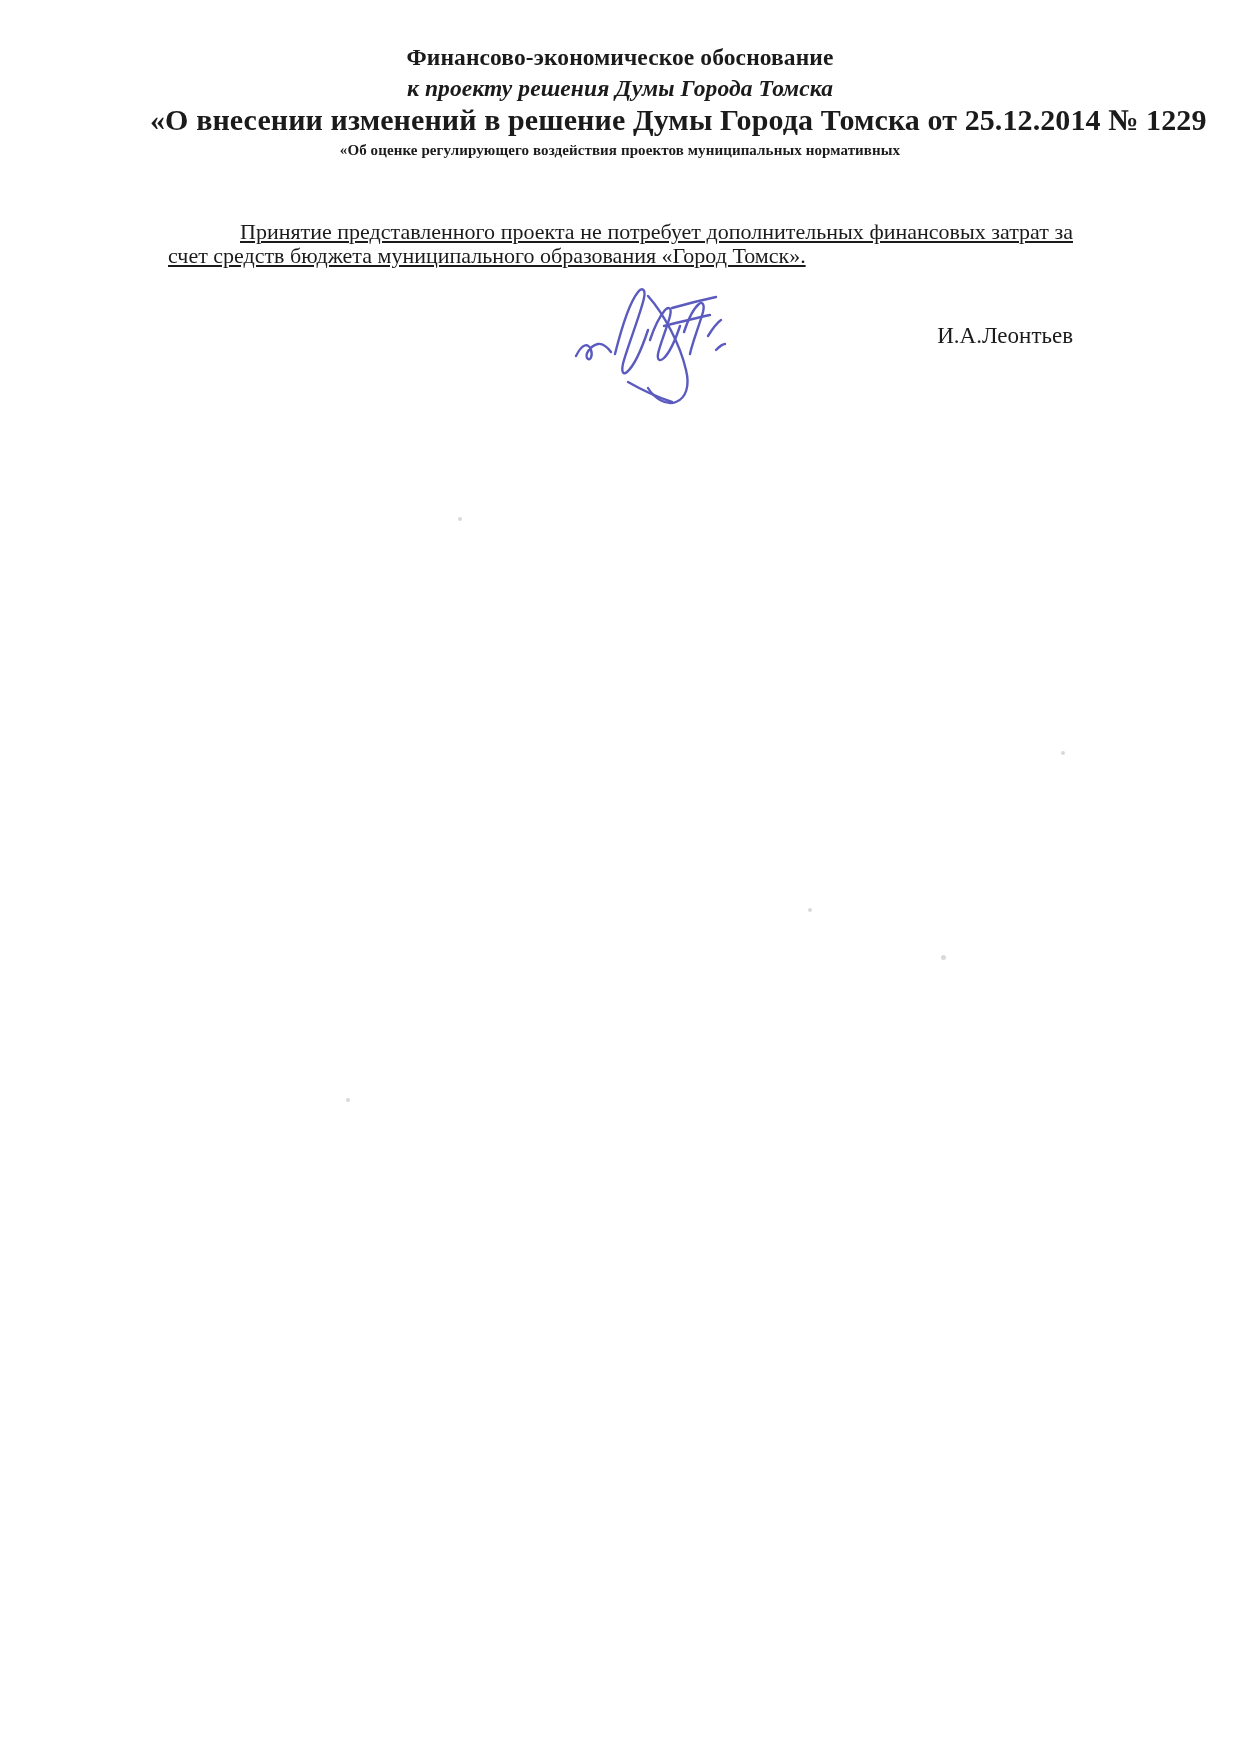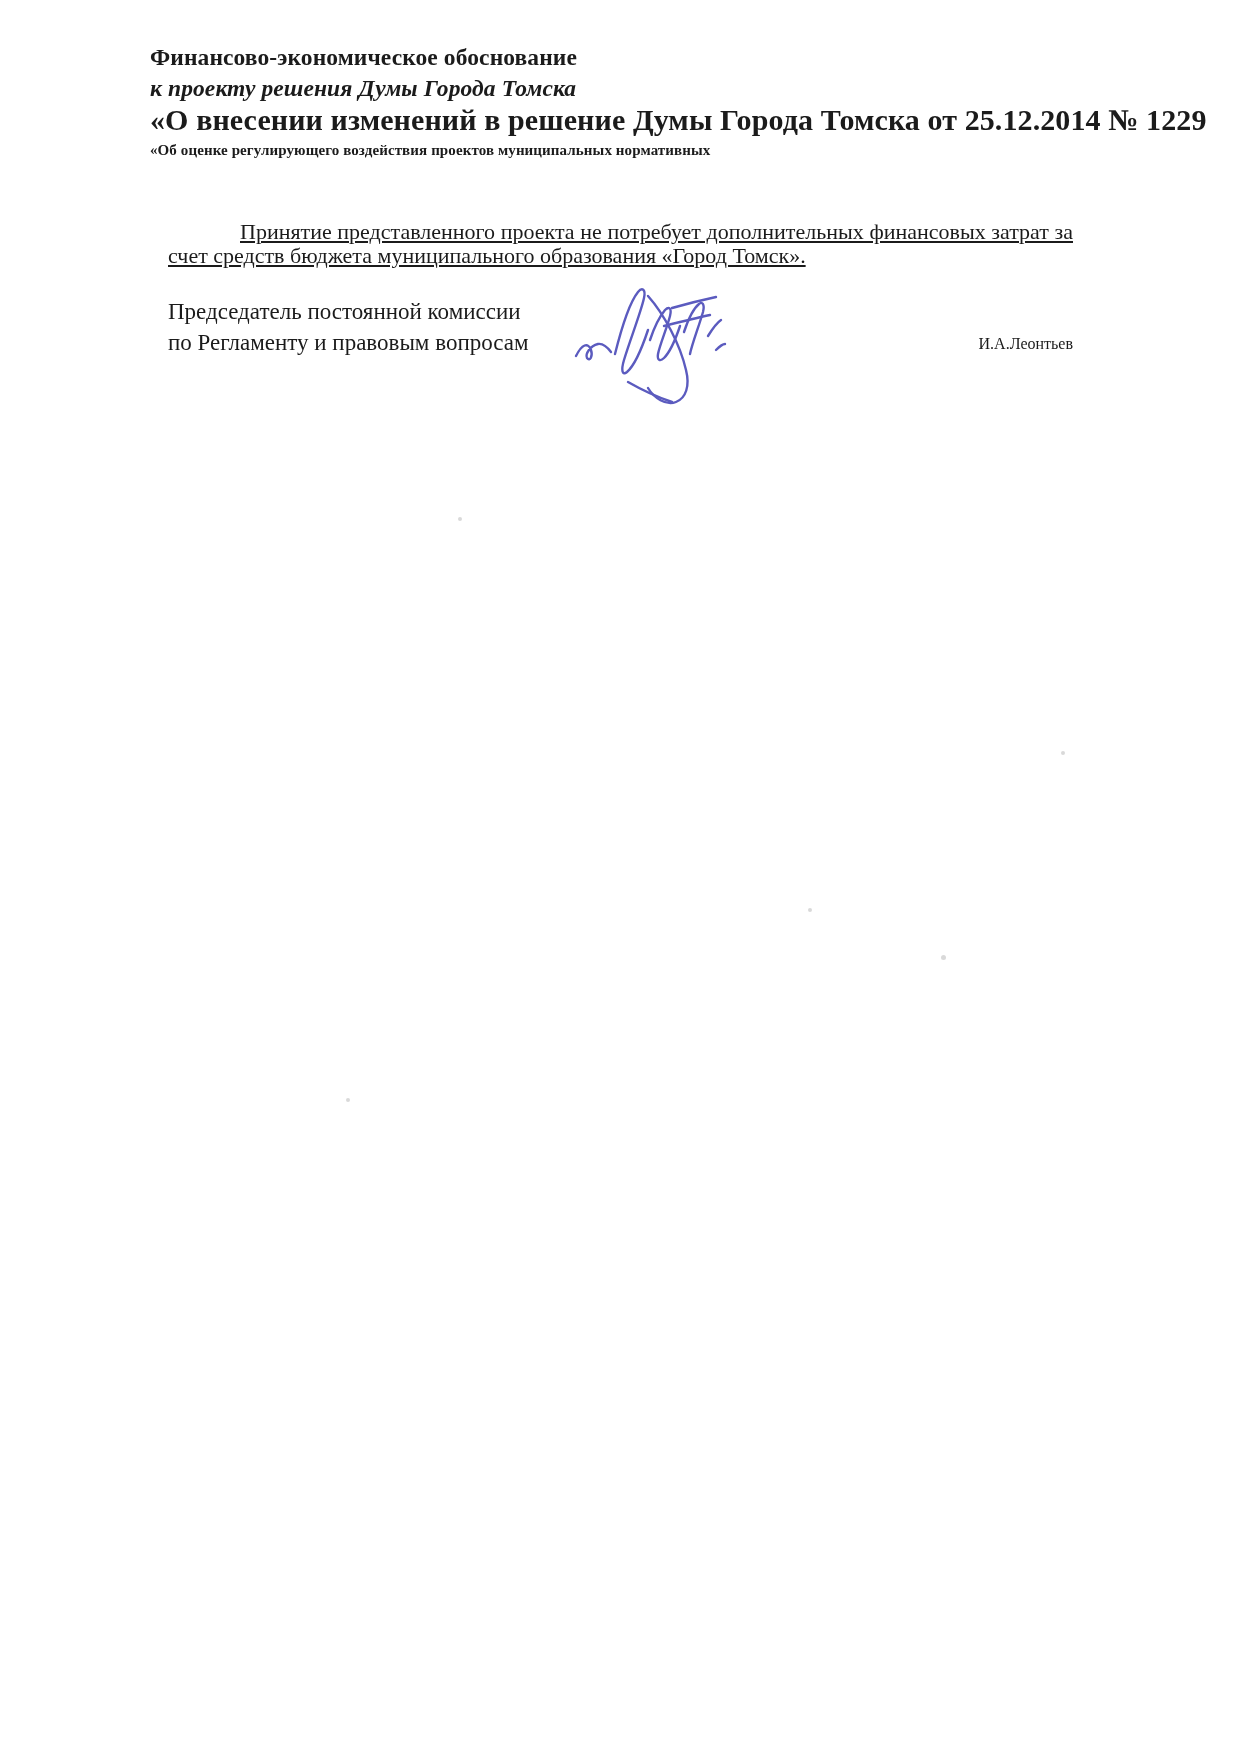--- a/index.html
+++ b/index.html
@@ -24,20 +24,21 @@
     height: 1753px;
     background: #ffffff;
   }
 
   
   .title-block {
     position: absolute;
     top: 42px;
     left: 150px;
     width: 940px;
+    text-align: center;
     font-weight: bold;
     font-size: 23.5px;
     line-height: 31px;
     letter-spacing: 0.1px;
   }
   .title-line {
     display: block;
     white-space: nowrap;
   }
   .title-line.l1 { font-size: 23.5px; }
@@ -73,23 +74,23 @@
     left: 0;
     font-size: 23px;
     line-height: 31px;
     white-space: nowrap;
   }
   .sign-role .role-line {
     display: block;
   }
   .sign-name {
     position: absolute;
-    top: 32px;
+    top: 24px;
     right: 0;
-    font-size: 16px;
+    font-size: 23px;
     line-height: 31px;
     white-space: nowrap;
   }
   .sign-mark {
     position: absolute;
     top: -18px;
     left: 400px;
     width: 220px;
     height: 140px;
     pointer-events: none;
@@ -111,24 +112,20 @@
   <div class="title-block">
     <span class="title-line l1">Финансово-экономическое обоснование</span>
     <span class="title-line l2">к проекту решения Думы Города Томска</span>
     <span class="title-line l3">«О внесении изменений в решение Думы Города Томска от 25.12.2014 № 1229</span>
     <span class="title-line l4">«Об оценке регулирующего воздействия проектов муниципальных нормативных</span>
   </div>
 
   <p class="body-paragraph">Принятие представленного проекта не потребует дополнительных финансовых затрат за счет средств бюджета муниципального образования «Город Томск».</p>
 
   <div class="signature-block">
-    <div class="sign-role">
-      <span class="role-line">Председатель постоянной комиссии</span>
-      <span class="role-line">по Регламенту и правовым вопросам</span>
-    </div>
 
     <div class="sign-mark">
       <svg width="220" height="140" viewBox="0 0 220 140" fill="none" xmlns="http://www.w3.org/2000/svg">
         <g stroke="#5b5bbf" stroke-width="2.4" fill="none" stroke-linecap="round" stroke-linejoin="round">
           <path d="M8 78 C 14 66, 20 64, 23 72 C 25 78, 22 84, 19 80 C 17 76, 22 68, 30 66 C 36 65, 40 70, 43 74"></path>
           <path d="M47 76 C 54 48, 62 24, 70 14 C 74 9, 78 11, 76 20 C 73 34, 62 62, 56 82 C 53 92, 54 98, 59 94 C 66 88, 74 70, 80 52"></path>
           <path d="M82 62 C 86 50, 92 38, 97 32 C 101 28, 104 30, 102 38 C 99 50, 92 66, 90 76 C 89 82, 92 84, 96 80 C 102 74, 108 60, 112 48"></path>
           <path d="M116 54 C 120 42, 126 30, 131 26 C 134 23, 137 26, 135 34 C 131 48, 124 66, 122 76"></path>
           <path d="M104 30 C 118 26, 134 22, 148 19"></path>
           <path d="M96 48 C 112 44, 128 40, 142 37"></path>

